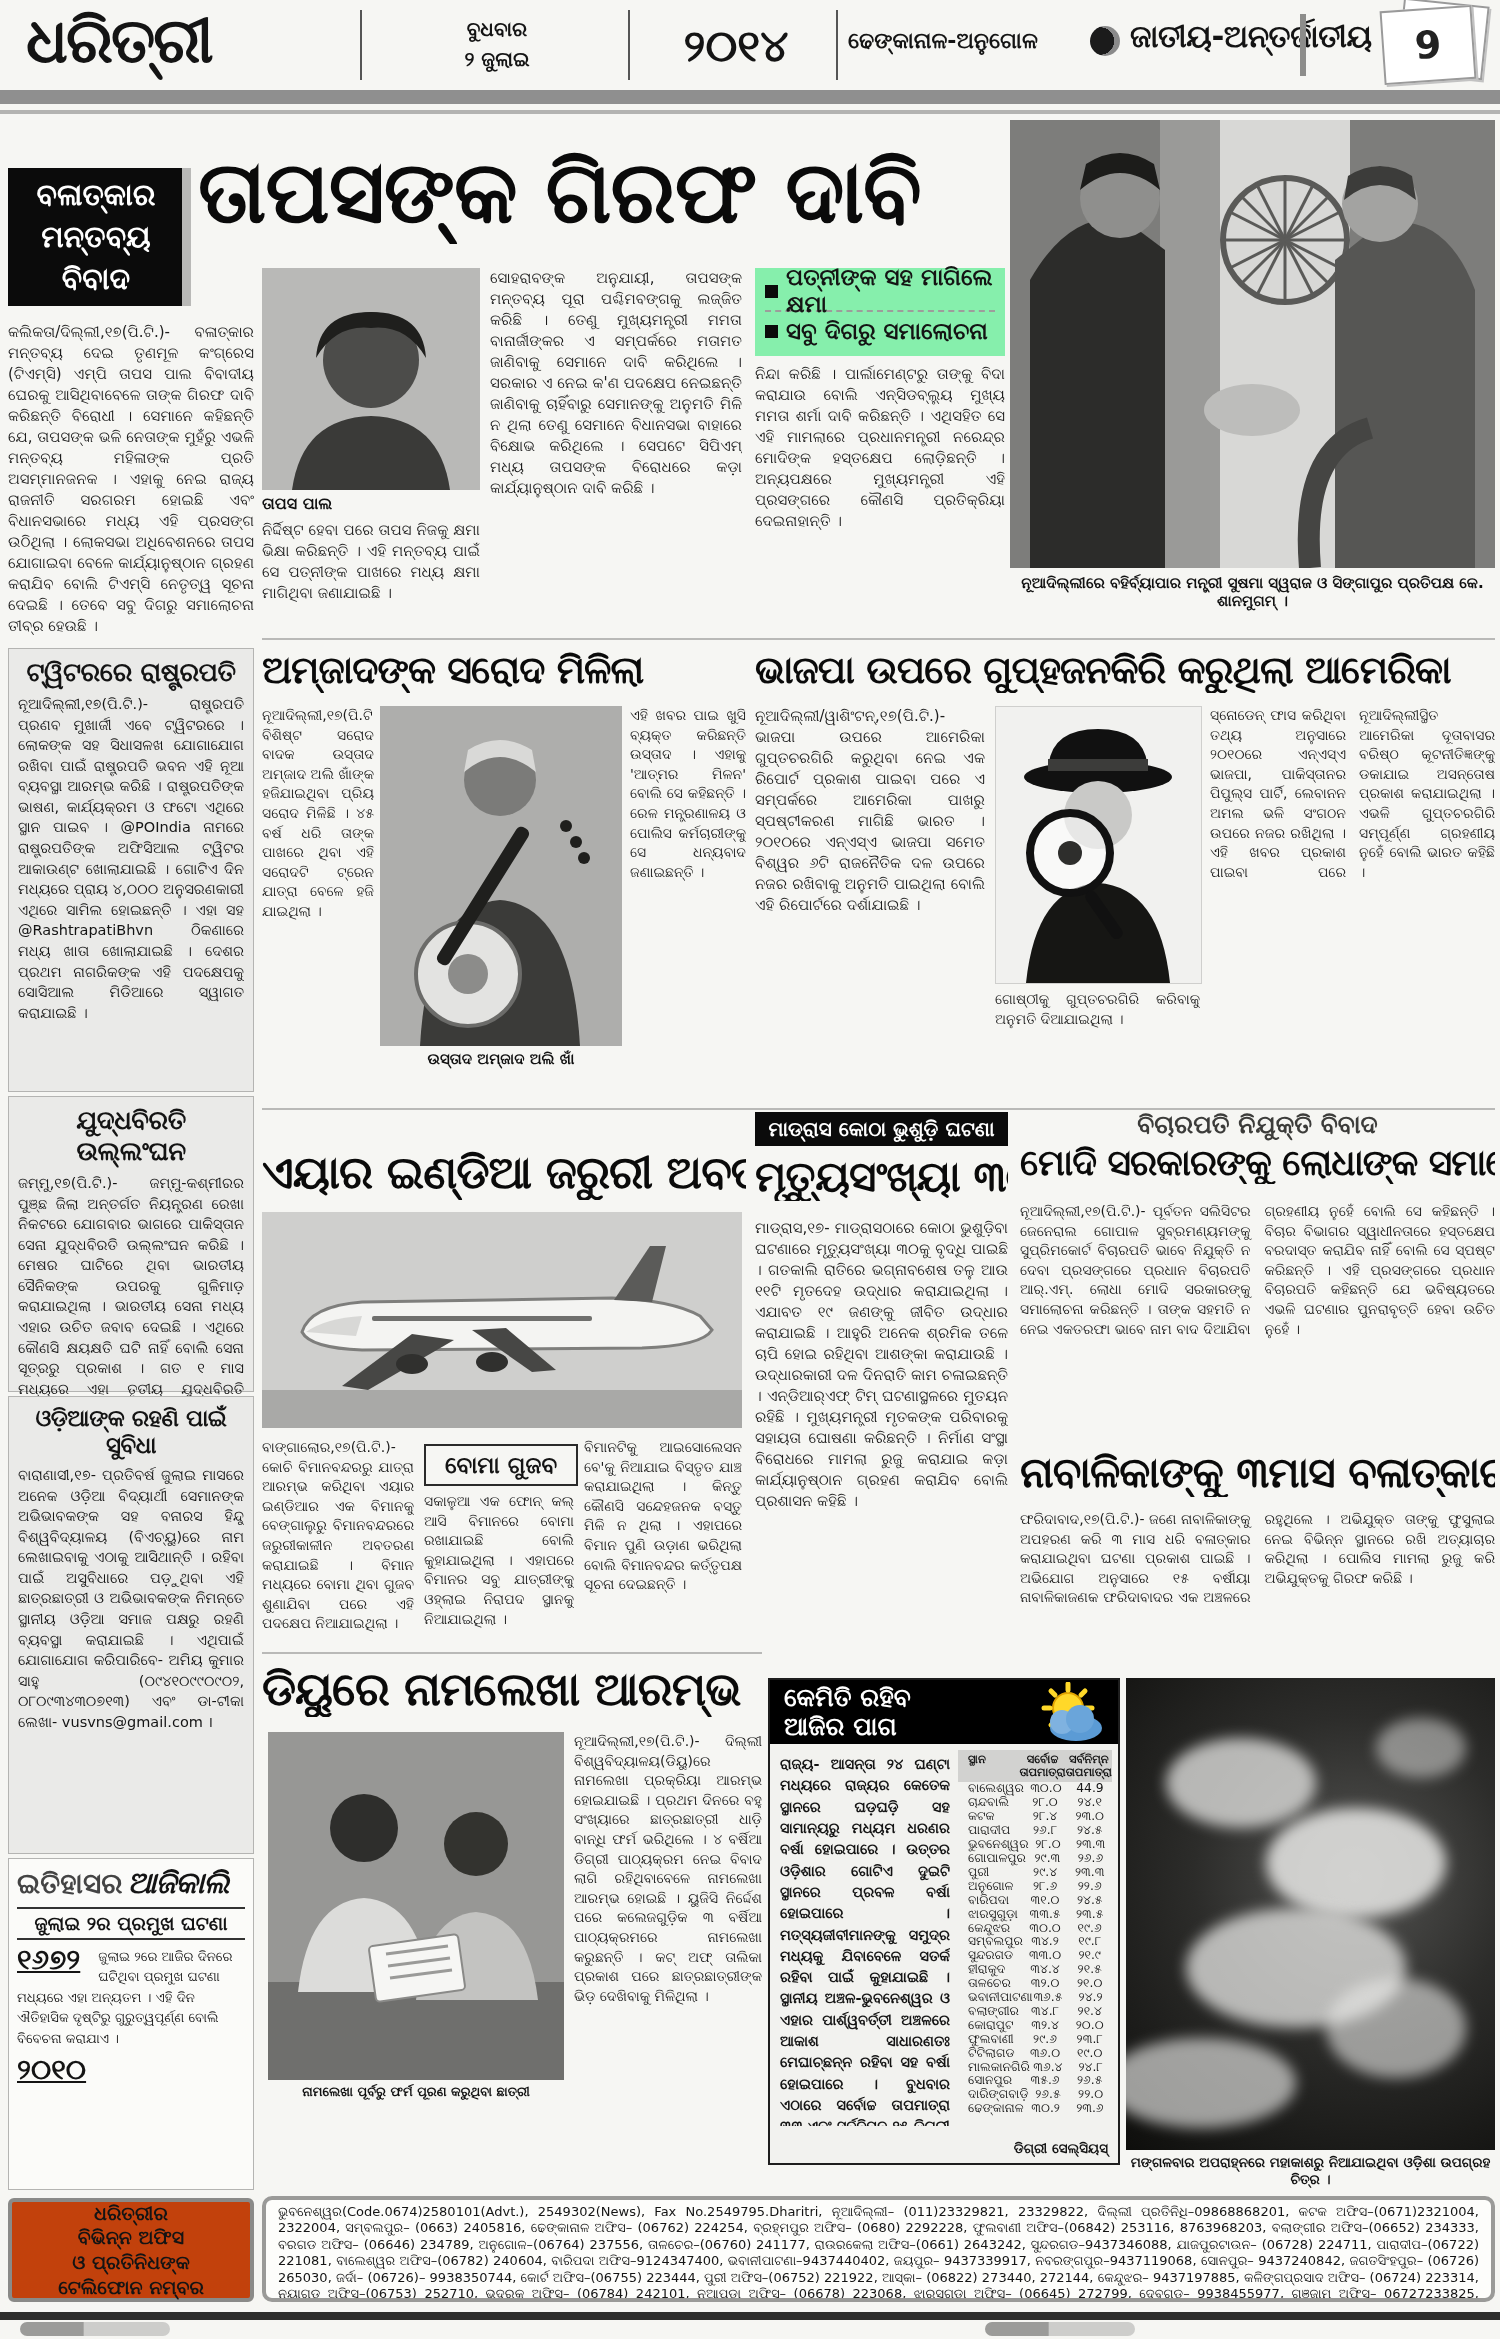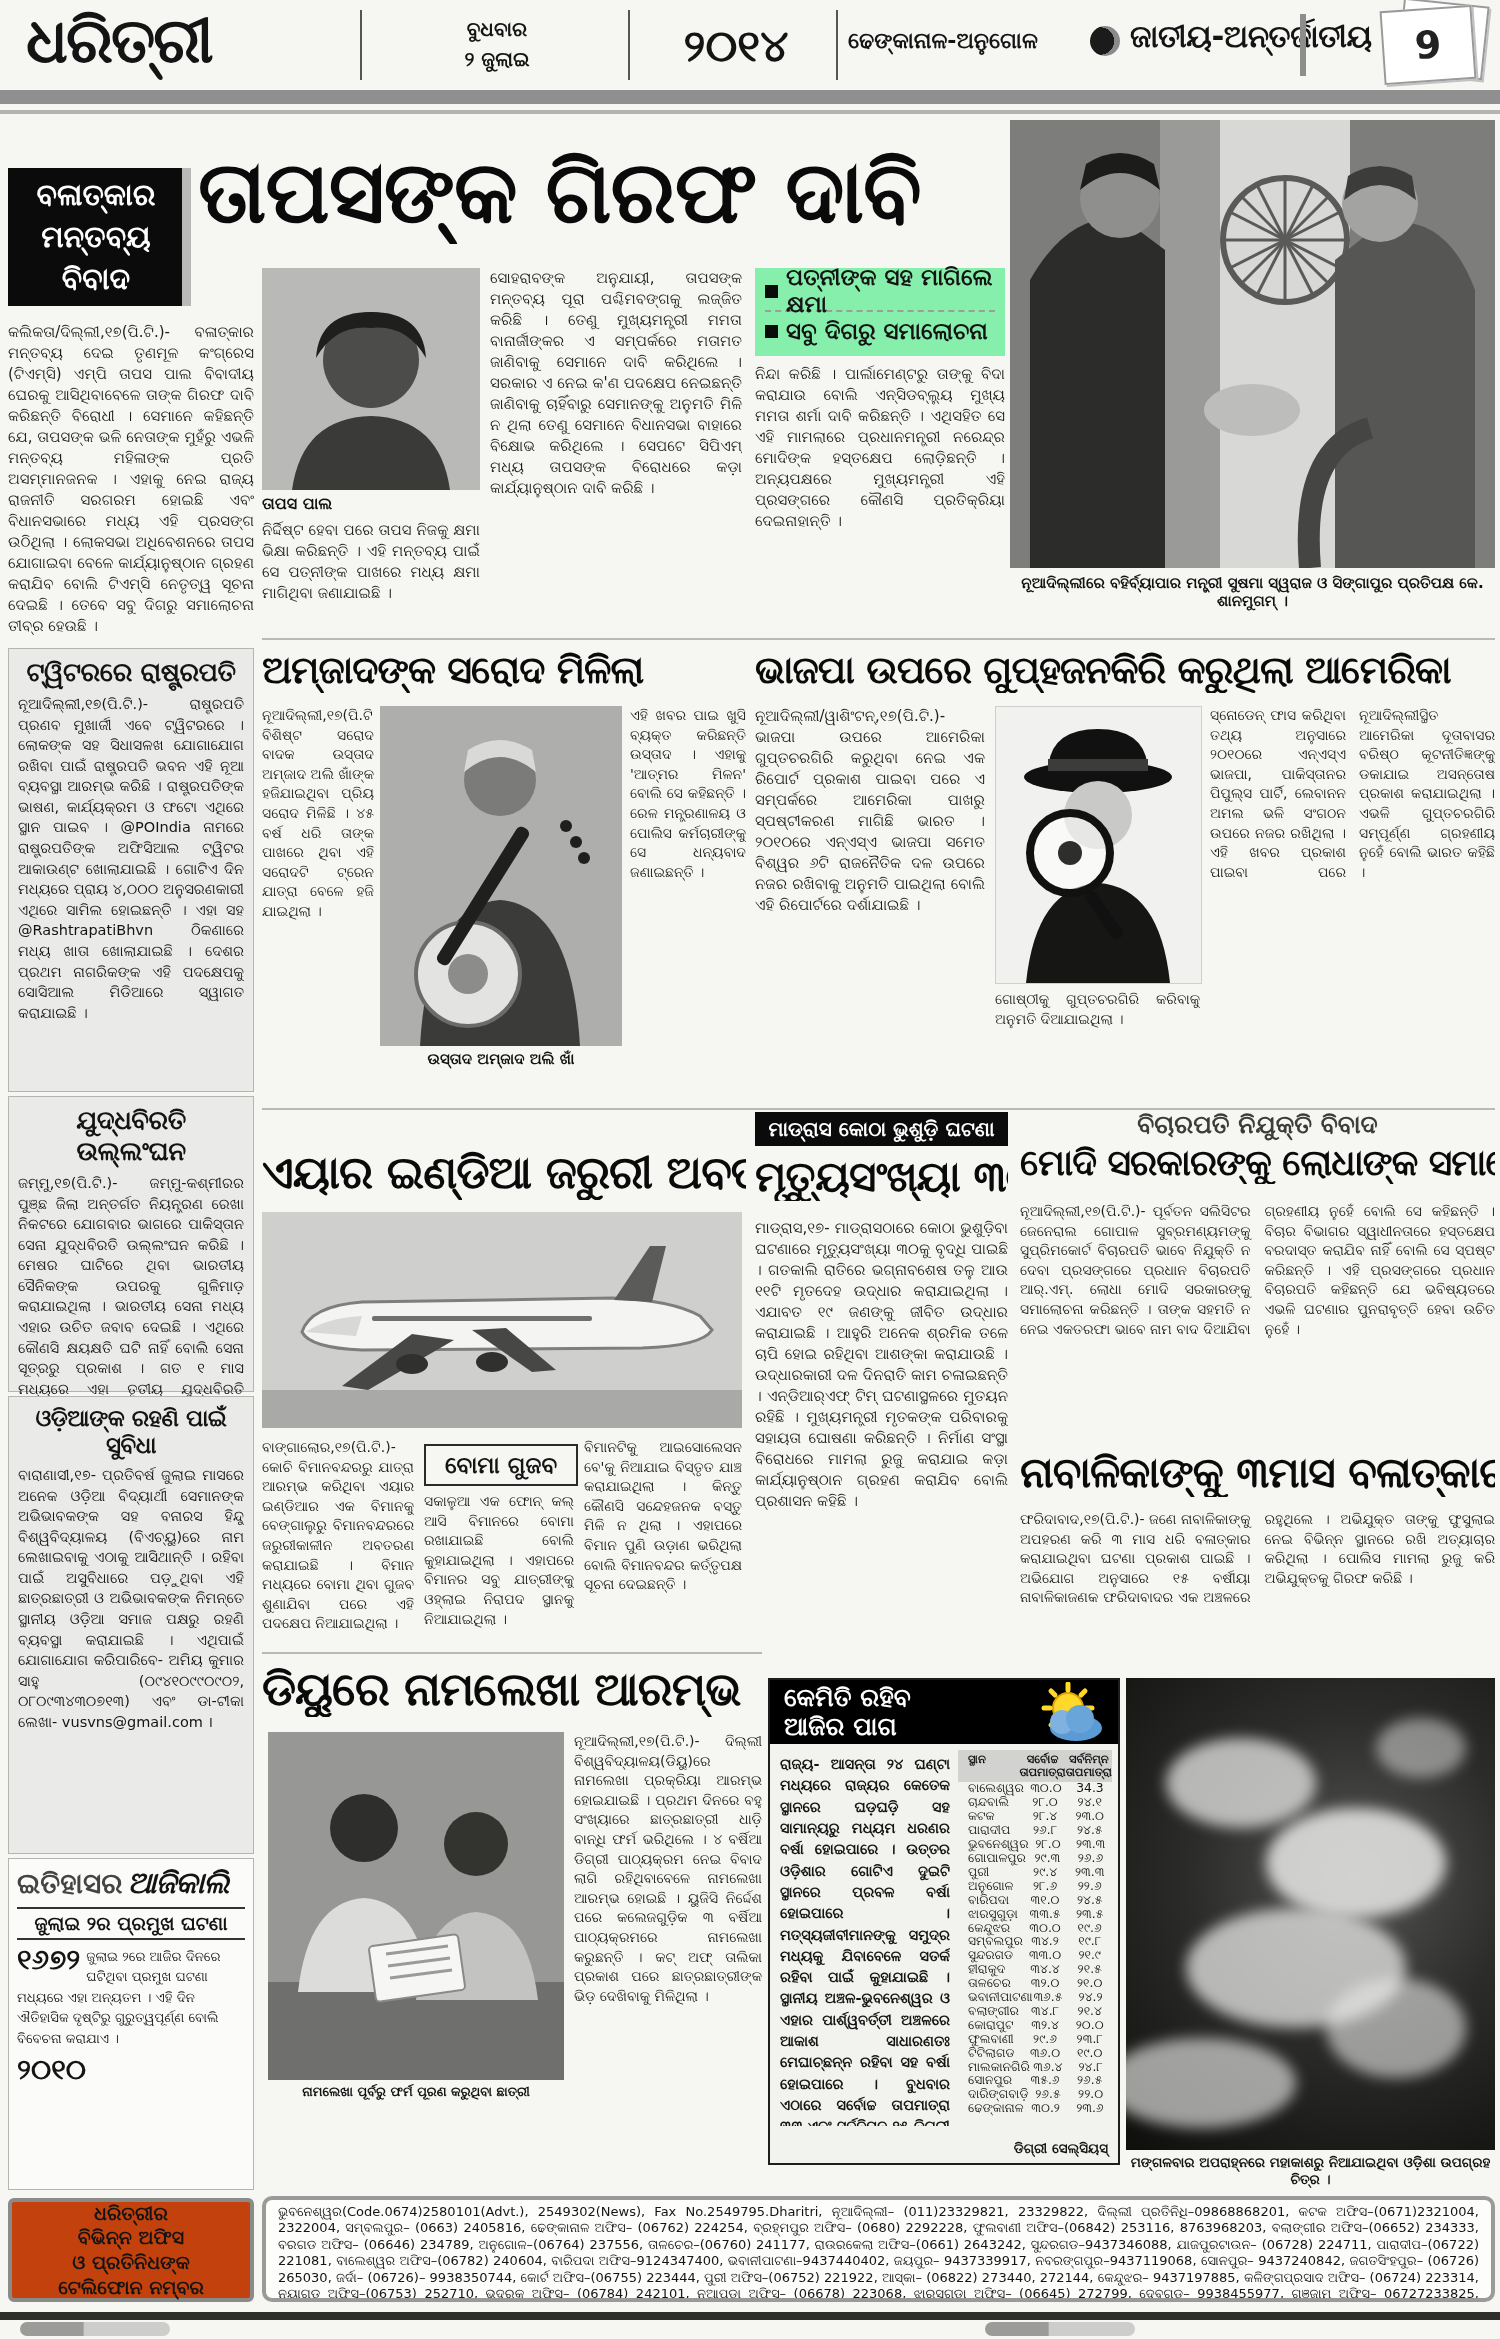--- a/index.html
+++ b/index.html
@@ -94,21 +94,21 @@
   .wx-unit{position:absolute;right:10px;bottom:6px;font-size:13.5px;font-weight:700;}
   .satmap{left:1126px;top:1678px;width:369px;height:472px;background:radial-gradient(circle at 62% 42%,#555553 0%,#2c2c2a 45%,#0e0e0c 100%);}
   .cloud-blob{position:absolute;background:#e8e8e6;border-radius:50%;filter:blur(7px);opacity:.75;}
   .sat-cap{left:1126px;top:2154px;width:369px;text-align:center;font-size:13.5px;}
   
   .hist{left:8px;top:1858px;width:246px;height:332px;background:#fbfbf9;border:1px solid #b4b4b2;box-sizing:border-box;padding:6px 8px;}
   .hist-logo1{font-size:28px;font-weight:700;color:#444;}
   .hist-logo2{font-size:30px;font-weight:900;font-style:italic;letter-spacing:-1px;}
   .hist-sub{border-top:2px solid #333;border-bottom:2px solid #333;text-align:center;font-size:19px;font-weight:900;padding:3px 0;margin:6px 0;}
   .hist-item{overflow:hidden;margin-bottom:8px;}
-  .hist-year{float:left;font-size:28px;font-weight:900;margin-right:6px;line-height:1;}
+  .hist-year{float:left;font-size:28px;font-weight:900;margin-right:18px;line-height:1;text-decoration:underline;}
   .hist-text{font-size:13.2px;line-height:1.4;text-align:justify;}
   
   .ft-rule{left:0;top:2312px;width:1500px;height:8px;background:#2e2e2c;}
   .ft-left{left:8px;top:2198px;width:246px;height:104px;border:4px solid #8a8a88;border-radius:6px;background:#c2410c;box-sizing:border-box;
            display:flex;flex-direction:column;align-items:center;justify-content:center;font-size:19px;font-weight:700;line-height:1.3;text-align:center;}
   .ft-right{left:262px;top:2196px;width:1233px;height:106px;border:4px solid #9a9a98;border-radius:10px;background:#fdfdfb;box-sizing:border-box;
             padding:4px 12px;font-size:13px;line-height:1.26;text-align:justify;overflow:hidden;}
   .pill{top:2322px;height:14px;width:150px;border-radius:8px;background:linear-gradient(90deg,#9b9b99 0%,#9b9b99 42%,#cdcdcb 43%,#cdcdcb 100%);}
   .pill-l{left:20px;} .pill-r{left:985px;}
 </style>
@@ -357,21 +357,21 @@
       <div class="wx-thead">
         <span class="wx-c1">ସ୍ଥାନ</span>
         <span class="wx-c2">ସର୍ବୋଚ୍ଚ ତାପମାତ୍ରା</span>
         <span class="wx-c3">ସର୍ବନିମ୍ନ ତାପମାତ୍ରା</span>
       </div>
       <div>
 
           <div class="wx-row">
             <span class="wx-c1">ବାଲେଶ୍ୱର</span>
             <span class="wx-c2">୩୦.୦</span>
-            <span class="wx-c3">34.3</span>
+            <span class="wx-c3">44.9</span>
           </div>
 
           <div class="wx-row">
             <span class="wx-c1">ଚାନ୍ଦବାଲି</span>
             <span class="wx-c2">୨୮.୦</span>
             <span class="wx-c3">୨୪.୧</span>
           </div>
 
           <div class="wx-row">
             <span class="wx-c1">କଟକ</span>

